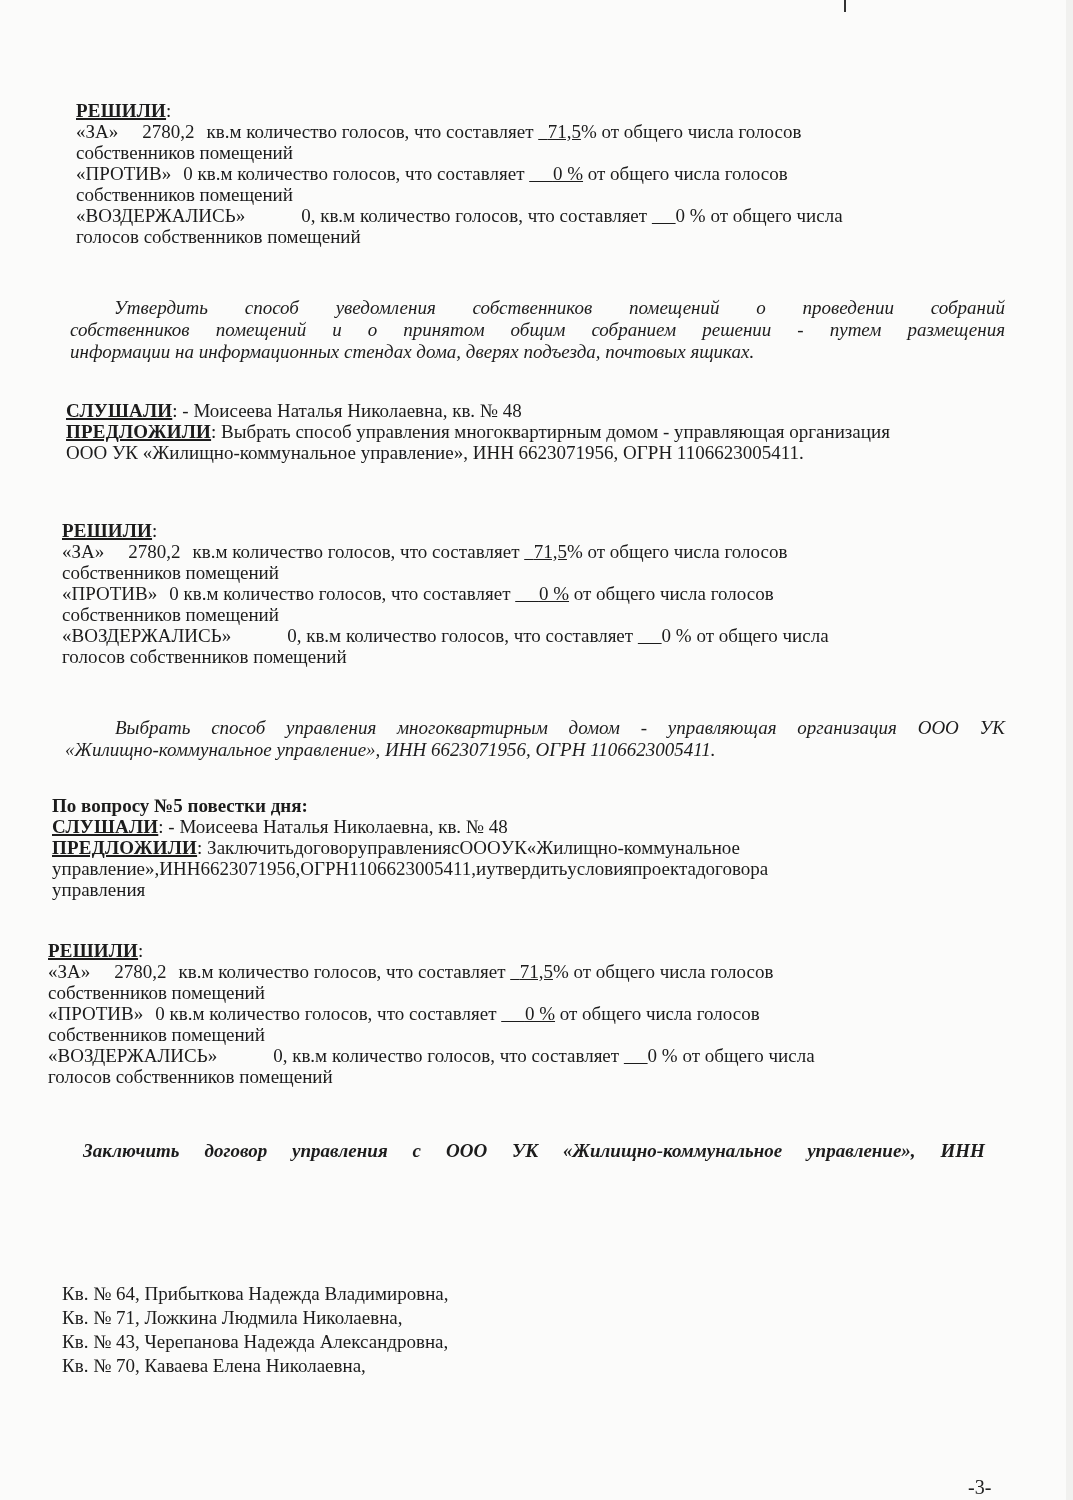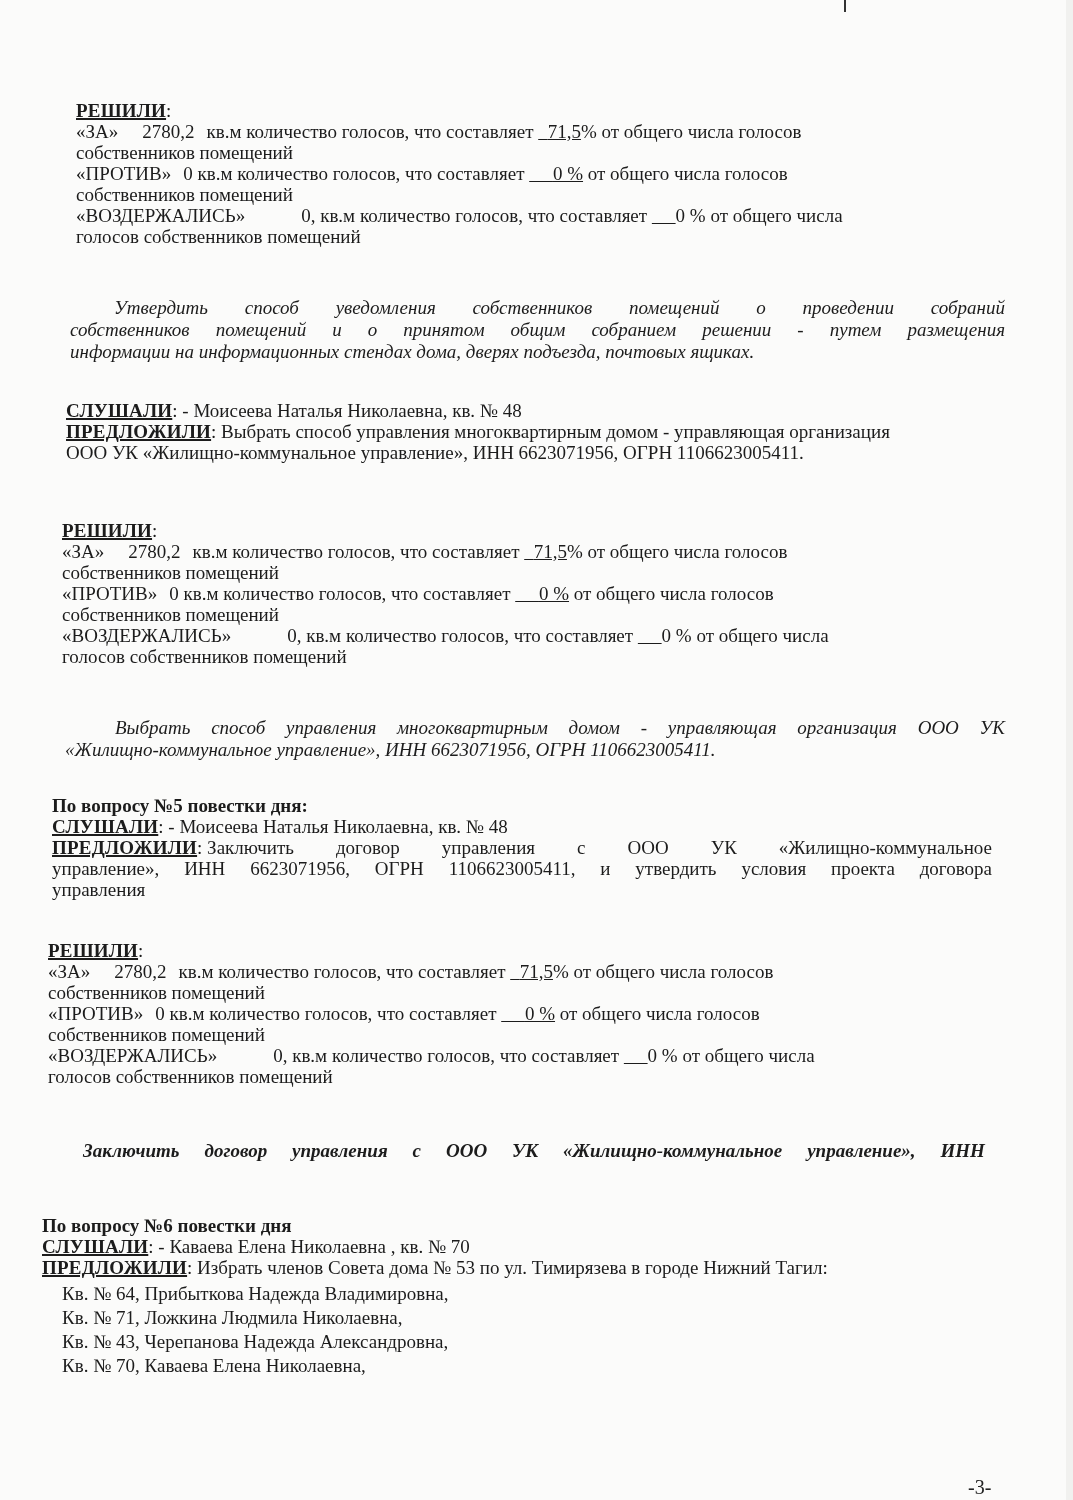--- a/index.html
+++ b/index.html
@@ -16,21 +16,21 @@
     .scan-mark { position: absolute; left: 844px; top: 0; width: 2px; height: 12px; background: #333; }
     .right-edge { position: absolute; left: 1066px; top: 0; width: 7px; height: 1500px; background: #f1f1ef; }
     .block { position: absolute; line-height: 21px; }
     .line { white-space: nowrap; }
     .hdr-u { font-weight: bold; text-decoration: underline; text-decoration-thickness: 2px; letter-spacing: 0.2px; }
     .bold { font-weight: bold; }
     .ital { font-style: italic; text-align: justify; line-height: 22px; }
     .ital .line { white-space: nowrap; display: flex; justify-content: space-between; }
     .u { text-decoration: underline; }
     .gap { display: inline-block; }
-    .jline { display: flex; justify-content: space-between; white-space: nowrap; }
+    .jline { display: flex; justify-content: flex-start; white-space: nowrap; }
     .members .line { line-height: 24px; }
     .pagenum { position: absolute; left: 968px; top: 1476px; font-size: 20px; color: #222; }
   </style>
 </head>
 <body>
 
 <div class="page">
   <div class="scan-mark"></div>
   <div class="right-edge"></div>
 
@@ -165,25 +165,20 @@
         <span>управления</span>
         <span>с</span>
         <span>ООО</span>
         <span>УК</span>
         <span>«Жилищно-коммунальное</span>
         <span>управление»,</span>
         <span>ИНН</span>
       </div>
   </div>
 
-  <div class="block" style="left:42px; top:1215px; width:940px;">
-    <div class="line bold">По вопросу №6 повестки дня</div>
-    <div class="line"><span class="hdr-u">СЛУШАЛИ</span><span>: -    Каваева Елена Николаевна , кв. № 70</span></div>
-    <div class="line"><span class="hdr-u">ПРЕДЛОЖИЛИ</span><span>: Избрать членов Совета дома № 53 по ул. Тимирязева в городе Нижний Тагил:</span></div>
-  </div>
 
   <div class="block members" style="left:62px; top:1282px; width:600px;">
     <div class="line">Кв. № 64, Прибыткова Надежда Владимировна,</div>
     <div class="line">Кв. № 71, Ложкина Людмила Николаевна,</div>
     <div class="line">Кв. № 43, Черепанова Надежда Александровна,</div>
     <div class="line">Кв. №  70, Каваева Елена Николаевна,</div>
   </div>
 
   <div class="pagenum">-3-</div>
 </div>

